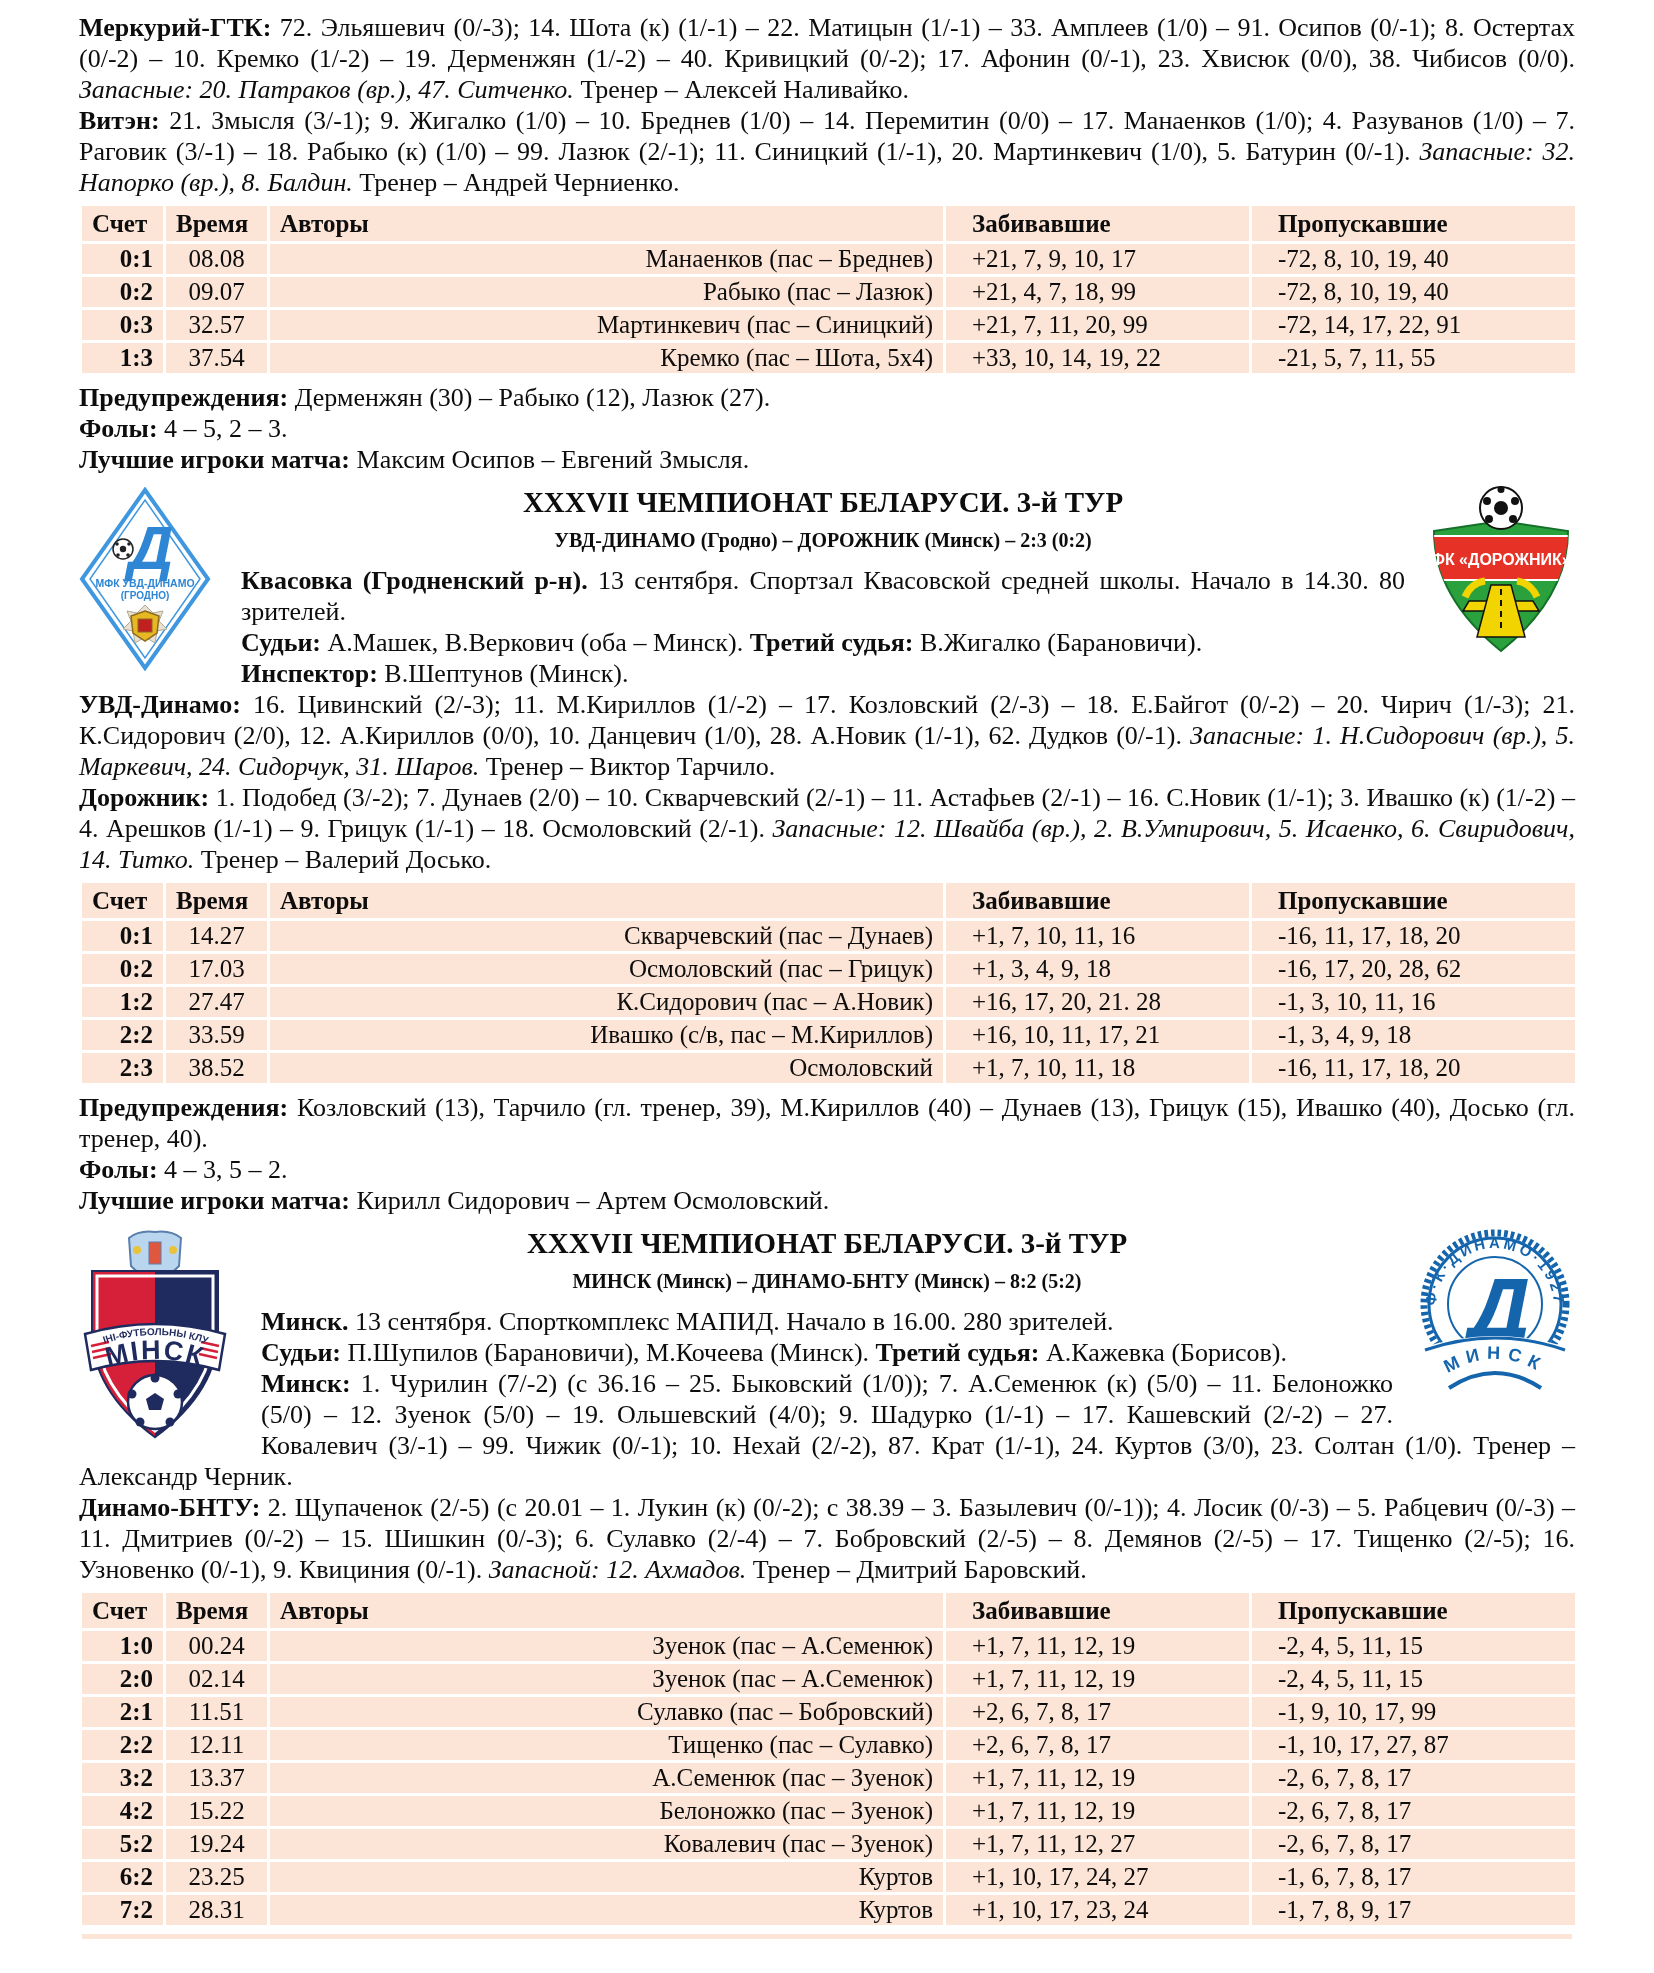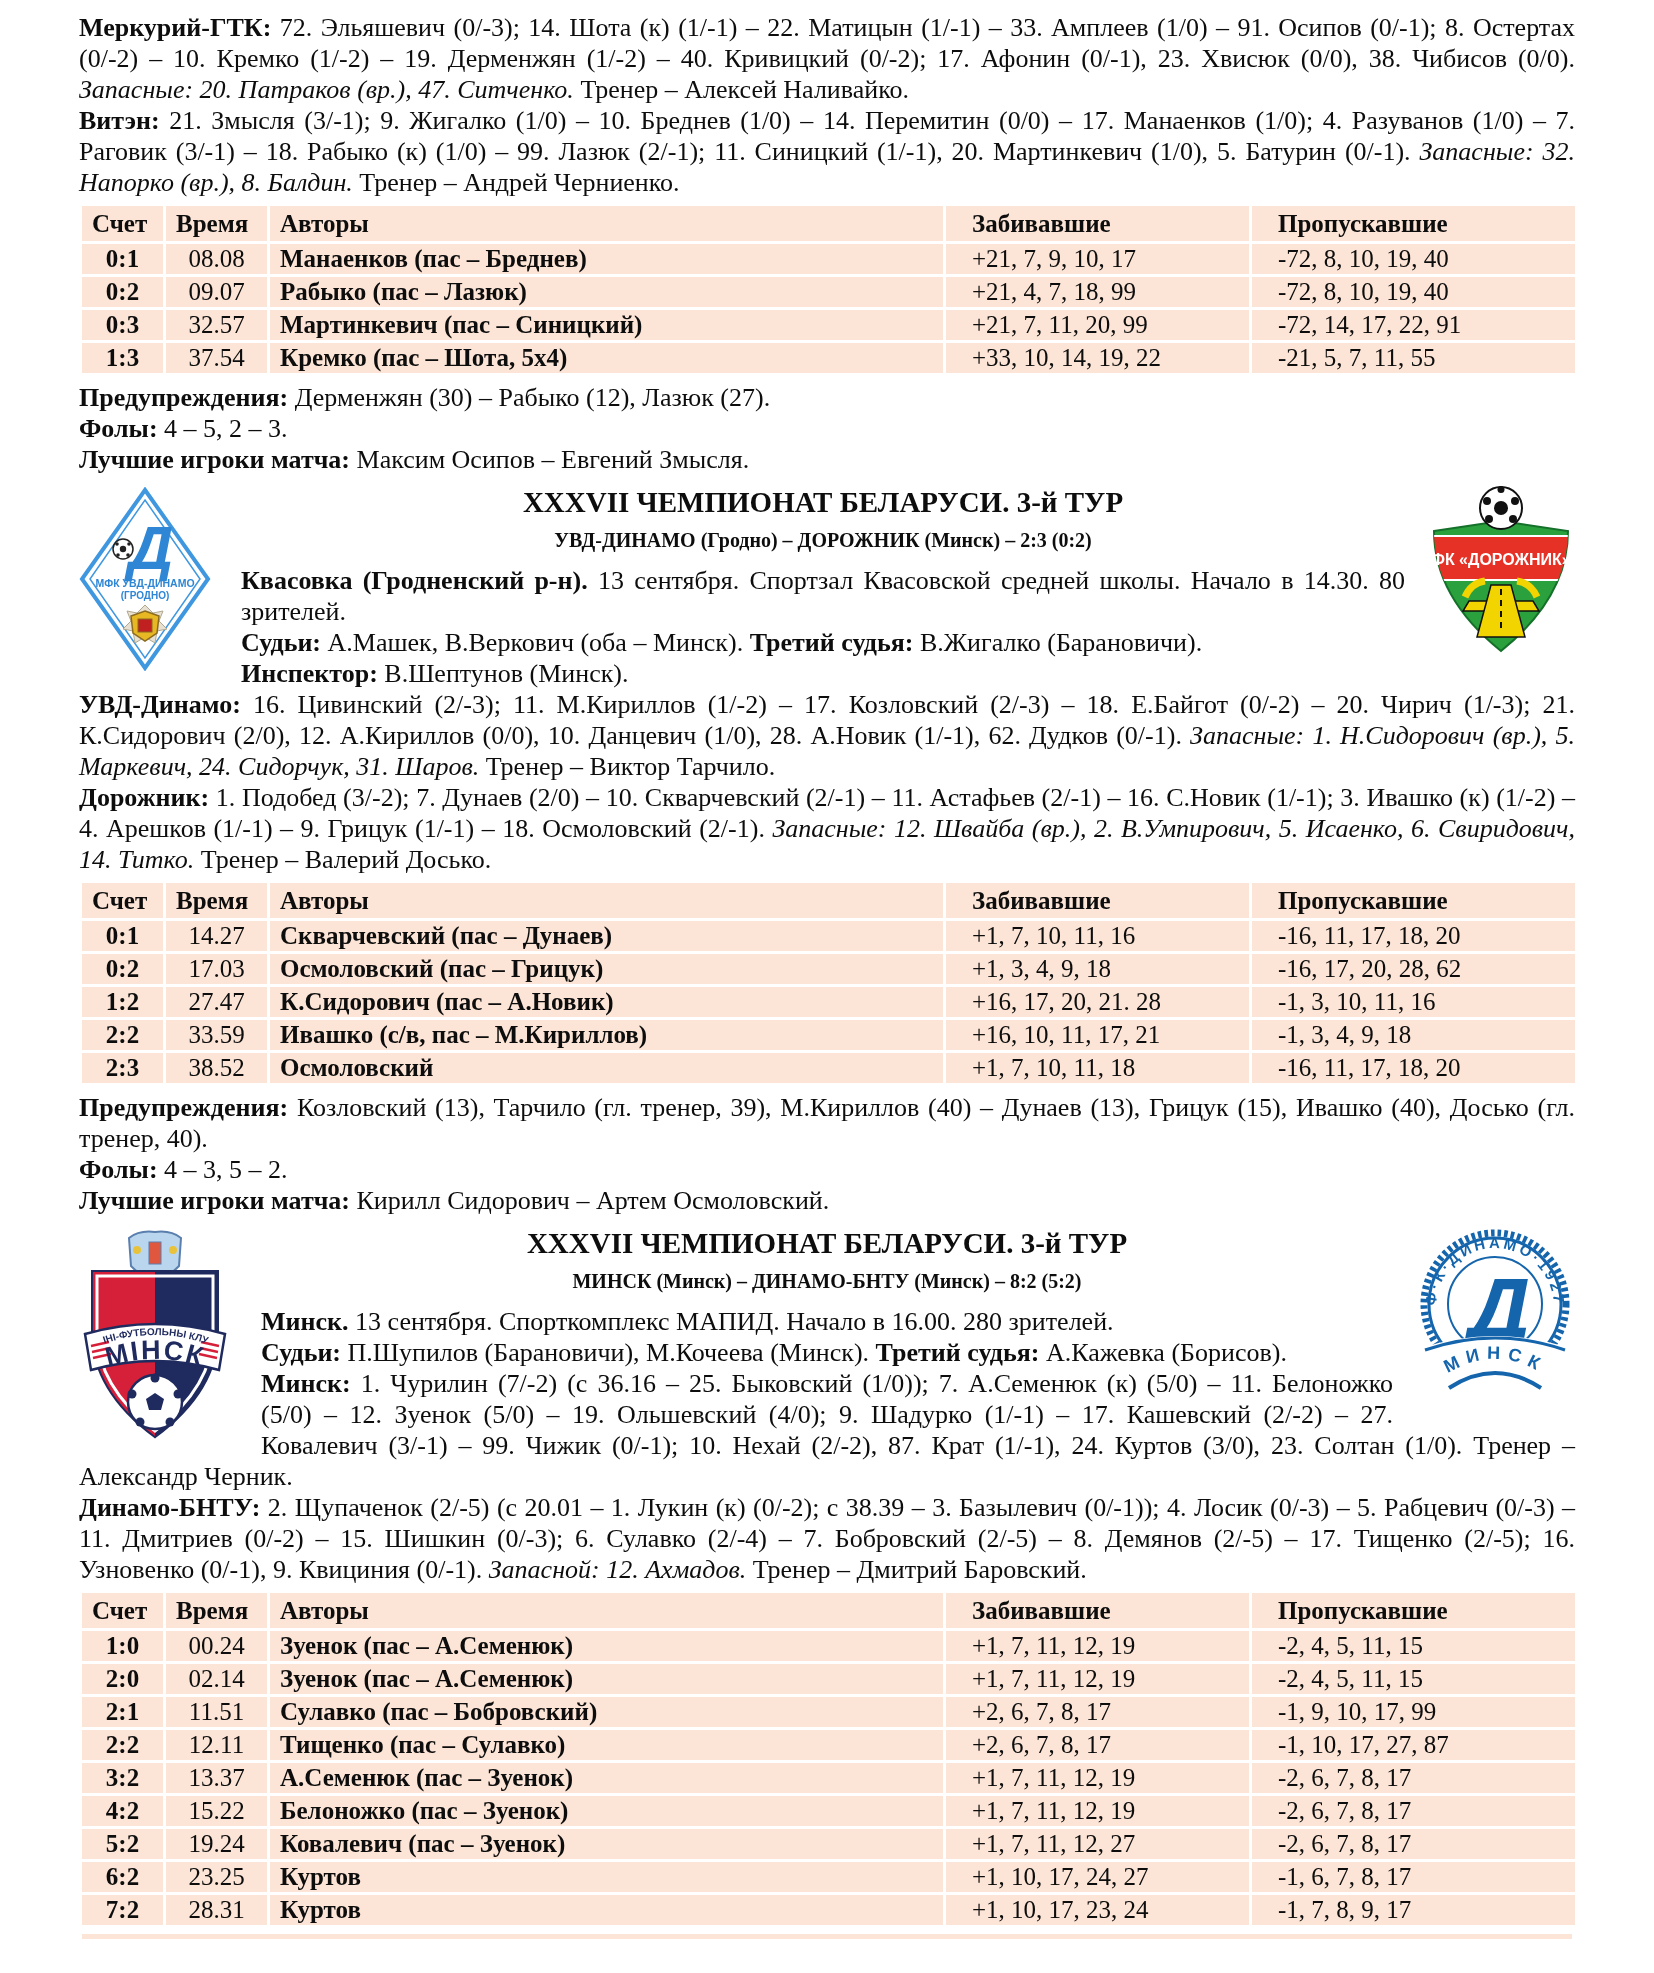--- a/index.html
+++ b/index.html
@@ -9,24 +9,24 @@
   .body-p{font-size:26px;line-height:31px;text-align:justify;}
   .meta-p{font-size:26px;line-height:31px;text-align:left;}
   b{font-weight:bold;}
   .ital{font-style:italic;}
   .sec-title{margin:10px 0 0 0;font-size:29px;line-height:34px;font-weight:bold;text-align:center;}
   .sec-subtitle{margin:2px 0 6px 0;font-size:20px;line-height:38px;font-weight:bold;text-align:center;}
   .score-table{width:100%;border-collapse:collapse;table-layout:fixed;margin:5px 0 6px 0;clear:none;}
   .score-table th,.score-table td{background:#fce4d6;border:3px solid #fff;font-size:25px;overflow:hidden;white-space:nowrap;}
   .score-table th{font-weight:bold;line-height:27px;padding:4px 10px;text-align:left;}
   .score-table td{line-height:26px;padding:2px 10px;}
-  .c-score{text-align:center;}
+  .c-score{text-align:right;}
   td.c-score{font-weight:bold;}
   .c-time{text-align:center;}
-  .c-author{text-align:left;font-weight:bold;}
+  .c-author{text-align:right;}
   .c-plus,.c-minus{text-align:left;padding-left:26px !important;}
   .col-score{width:84px;}.col-time{width:104px;}.col-author{width:676px;}.col-plus{width:306px;}.col-minus{width:326px;}
   .fl{float:left;margin:2px 30px 8px 0;}
   .fr{float:right;margin:0 0 8px 22px;}
   .match-section{overflow:visible;}
   .row-sliver{height:5px;background:#fce4d6;margin:0 3px;}
   svg text{font-family:"Liberation Sans","DejaVu Sans",sans-serif;}
 </style>
 </head>
 <body>

